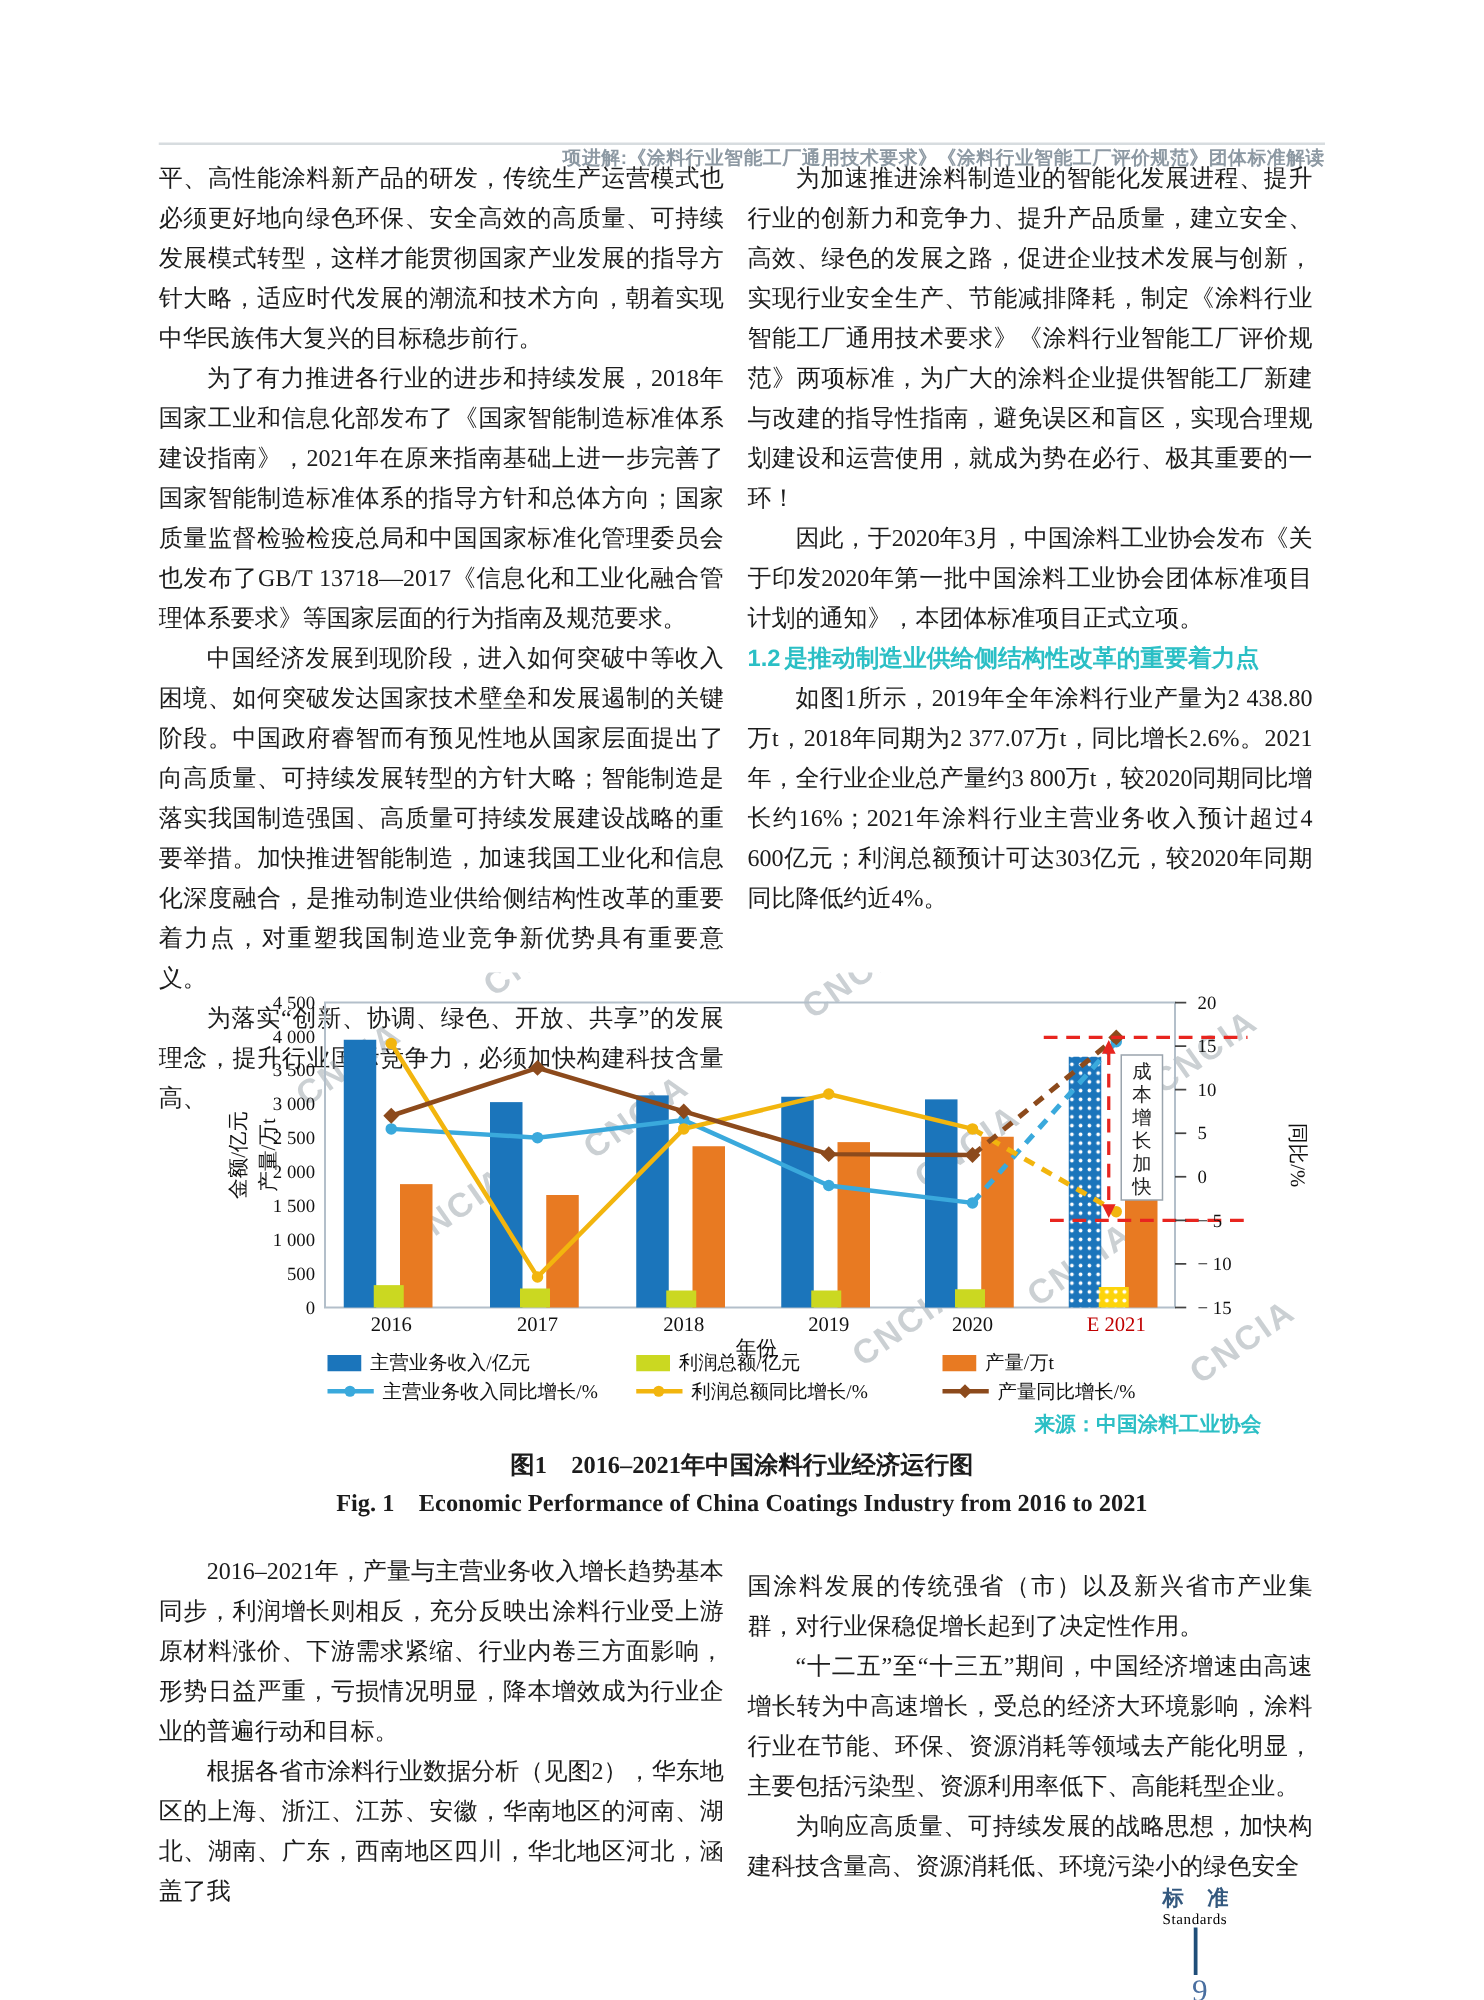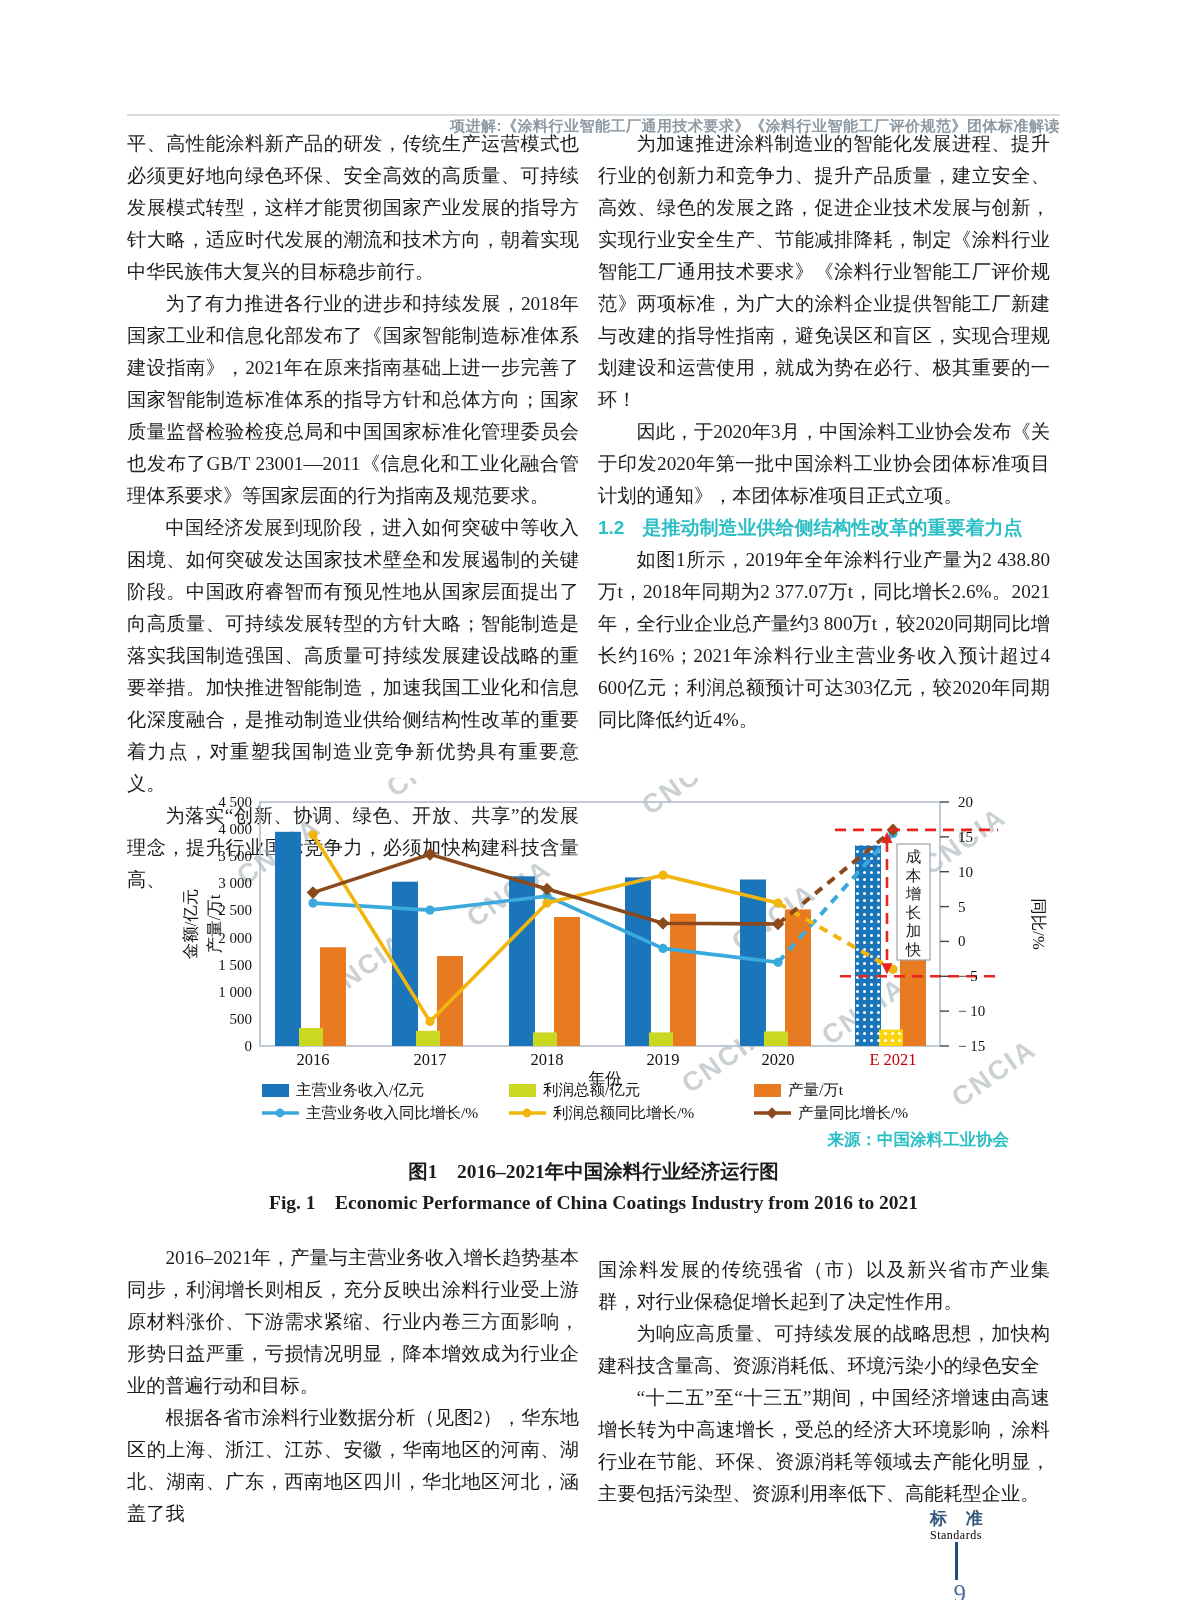--- a/index.html
+++ b/index.html
@@ -13,21 +13,21 @@
   
   .col{position:absolute;width:452px;font-size:19.2px;line-height:32px;text-align:justify;}
   .col p{margin:0;}
   .col p.ind{text-indent:2em;}
   .tl{left:127px;top:128px;}
   .tr{left:598px;top:128px;}
   .bl{left:127px;top:1242px;}
   .br{left:598px;top:1242px;margin-top:12px;}
   .sec-h{font-family:"Liberation Sans","DejaVu Sans",sans-serif;font-weight:700;
          font-size:19px;color:#2bbfc5;line-height:32px;text-align:left;}
-  .sec-h .num{margin-right:18px;}
+  .sec-h .num{margin-right:3px;}
   
   #chart-wrap{position:absolute;left:140px;top:778px;width:920px;height:378px;}
   .wm{font:bold 27px "Liberation Sans","DejaVu Sans",sans-serif;fill:#98a2a9;opacity:.5;letter-spacing:2px;}
   .redl{stroke:#e8251f;stroke-width:2.6;stroke-dasharray:11 7;fill:none;}
   .tick-t{font:15px "Liberation Serif","DejaVu Serif",serif;fill:#111;}
   .ax-t{font:16.5px "Liberation Serif","DejaVu Serif",serif;fill:#111;}
   .leg-t{font:15.5px "Liberation Serif","DejaVu Serif",serif;fill:#111;}
   .src-t{font:bold 16.5px "Liberation Serif","DejaVu Serif",serif;fill:#2bbfc5;}
   .ann-t{font:15.5px "Liberation Serif","DejaVu Serif",serif;fill:#222;}
   
@@ -45,21 +45,21 @@
 </head>
 <body>
 
 <div id="page">
 
   <div class="hdr">项进解:《涂料行业智能工厂通用技术要求》《涂料行业智能工厂评价规范》团体标准解读</div>
   <div class="hdr-rule"></div>
 
   <div class="col tl">
     <p>平、高性能涂料新产品的研发，传统生产运营模式也必须更好地向绿色环保、安全高效的高质量、可持续发展模式转型，这样才能贯彻国家产业发展的指导方针大略，适应时代发展的潮流和技术方向，朝着实现中华民族伟大复兴的目标稳步前行。</p>
-    <p class="ind">为了有力推进各行业的进步和持续发展，2018年国家工业和信息化部发布了《国家智能制造标准体系建设指南》，2021年在原来指南基础上进一步完善了国家智能制造标准体系的指导方针和总体方向；国家质量监督检验检疫总局和中国国家标准化管理委员会也发布了GB/T 23001—2011《信息化和工业化融合管理体系要求》等国家层面的行为指南及规范要求。</p>
+    <p class="ind">为了有力推进各行业的进步和持续发展，2018年国家工业和信息化部发布了《国家智能制造标准体系建设指南》，2021年在原来指南基础上进一步完善了国家智能制造标准体系的指导方针和总体方向；国家质量监督检验检疫总局和中国国家标准化管理委员会也发布了GB/T 13718—2017《信息化和工业化融合管理体系要求》等国家层面的行为指南及规范要求。</p>
     <p class="ind">中国经济发展到现阶段，进入如何突破中等收入困境、如何突破发达国家技术壁垒和发展遏制的关键阶段。中国政府睿智而有预见性地从国家层面提出了向高质量、可持续发展转型的方针大略；智能制造是落实我国制造强国、高质量可持续发展建设战略的重要举措。加快推进智能制造，加速我国工业化和信息化深度融合，是推动制造业供给侧结构性改革的重要着力点，对重塑我国制造业竞争新优势具有重要意义。</p>
     <p class="ind">为落实“创新、协调、绿色、开放、共享”的发展理念，提升行业国际竞争力，必须加快构建科技含量高、</p>
   </div>
 
   <div class="col tr">
     <p class="ind">为加速推进涂料制造业的智能化发展进程、提升行业的创新力和竞争力、提升产品质量，建立安全、高效、绿色的发展之路，促进企业技术发展与创新，实现行业安全生产、节能减排降耗，制定《涂料行业智能工厂通用技术要求》《涂料行业智能工厂评价规范》两项标准，为广大的涂料企业提供智能工厂新建与改建的指导性指南，避免误区和盲区，实现合理规划建设和运营使用，就成为势在必行、极其重要的一环！</p>
     <p class="ind">因此，于2020年3月，中国涂料工业协会发布《关于印发2020年第一批中国涂料工业协会团体标准项目计划的通知》，本团体标准项目正式立项。</p>
     <p class="sec-h"><span class="num">1.2</span><span>是推动制造业供给侧结构性改革的重要着力点</span></p>
     <p class="ind">如图1所示，2019年全年涂料行业产量为2 438.80万t，2018年同期为2 377.07万t，同比增长2.6%。2021年，全行业企业总产量约3 800万t，较2020同期同比增长约16%；2021年涂料行业主营业务收入预计超过4 600亿元；利润总额预计可达303亿元，较2020年同期同比降低约近4%。</p>
   </div>
@@ -201,22 +201,22 @@
     <p class="en">Fig. 1　Economic Performance of China Coatings Industry from 2016 to 2021</p>
   </div>
 
   <div class="col bl">
     <p class="ind">2016–2021年，产量与主营业务收入增长趋势基本同步，利润增长则相反，充分反映出涂料行业受上游原材料涨价、下游需求紧缩、行业内卷三方面影响，形势日益严重，亏损情况明显，降本增效成为行业企业的普遍行动和目标。</p>
     <p class="ind">根据各省市涂料行业数据分析（见图2），华东地区的上海、浙江、江苏、安徽，华南地区的河南、湖北、湖南、广东，西南地区四川，华北地区河北，涵盖了我</p>
   </div>
 
   <div class="col br">
     <p>国涂料发展的传统强省（市）以及新兴省市产业集群，对行业保稳促增长起到了决定性作用。</p>
+    <p class="ind">“十二五”至“十三五”期间，中国经济增速由高速增长转为中高速增长，受总的经济大环境影响，涂料行业在节能、环保、资源消耗等领域去产能化明显，主要包括污染型、资源利用率低下、高能耗型企业。</p>
     <p class="ind">为响应高质量、可持续发展的战略思想，加快构建科技含量高、资源消耗低、环境污染小的绿色安全</p>
-    <p class="ind">“十二五”至“十三五”期间，中国经济增速由高速增长转为中高速增长，受总的经济大环境影响，涂料行业在节能、环保、资源消耗等领域去产能化明显，主要包括污染型、资源利用率低下、高能耗型企业。</p>
   </div>
 
   <div class="foot">
     <div>
       <div class="zh">标 准</div>
       <div class="en">Standards</div>
     </div>
     <div class="bar"></div>
     <div class="pg">9</div>
   </div>

